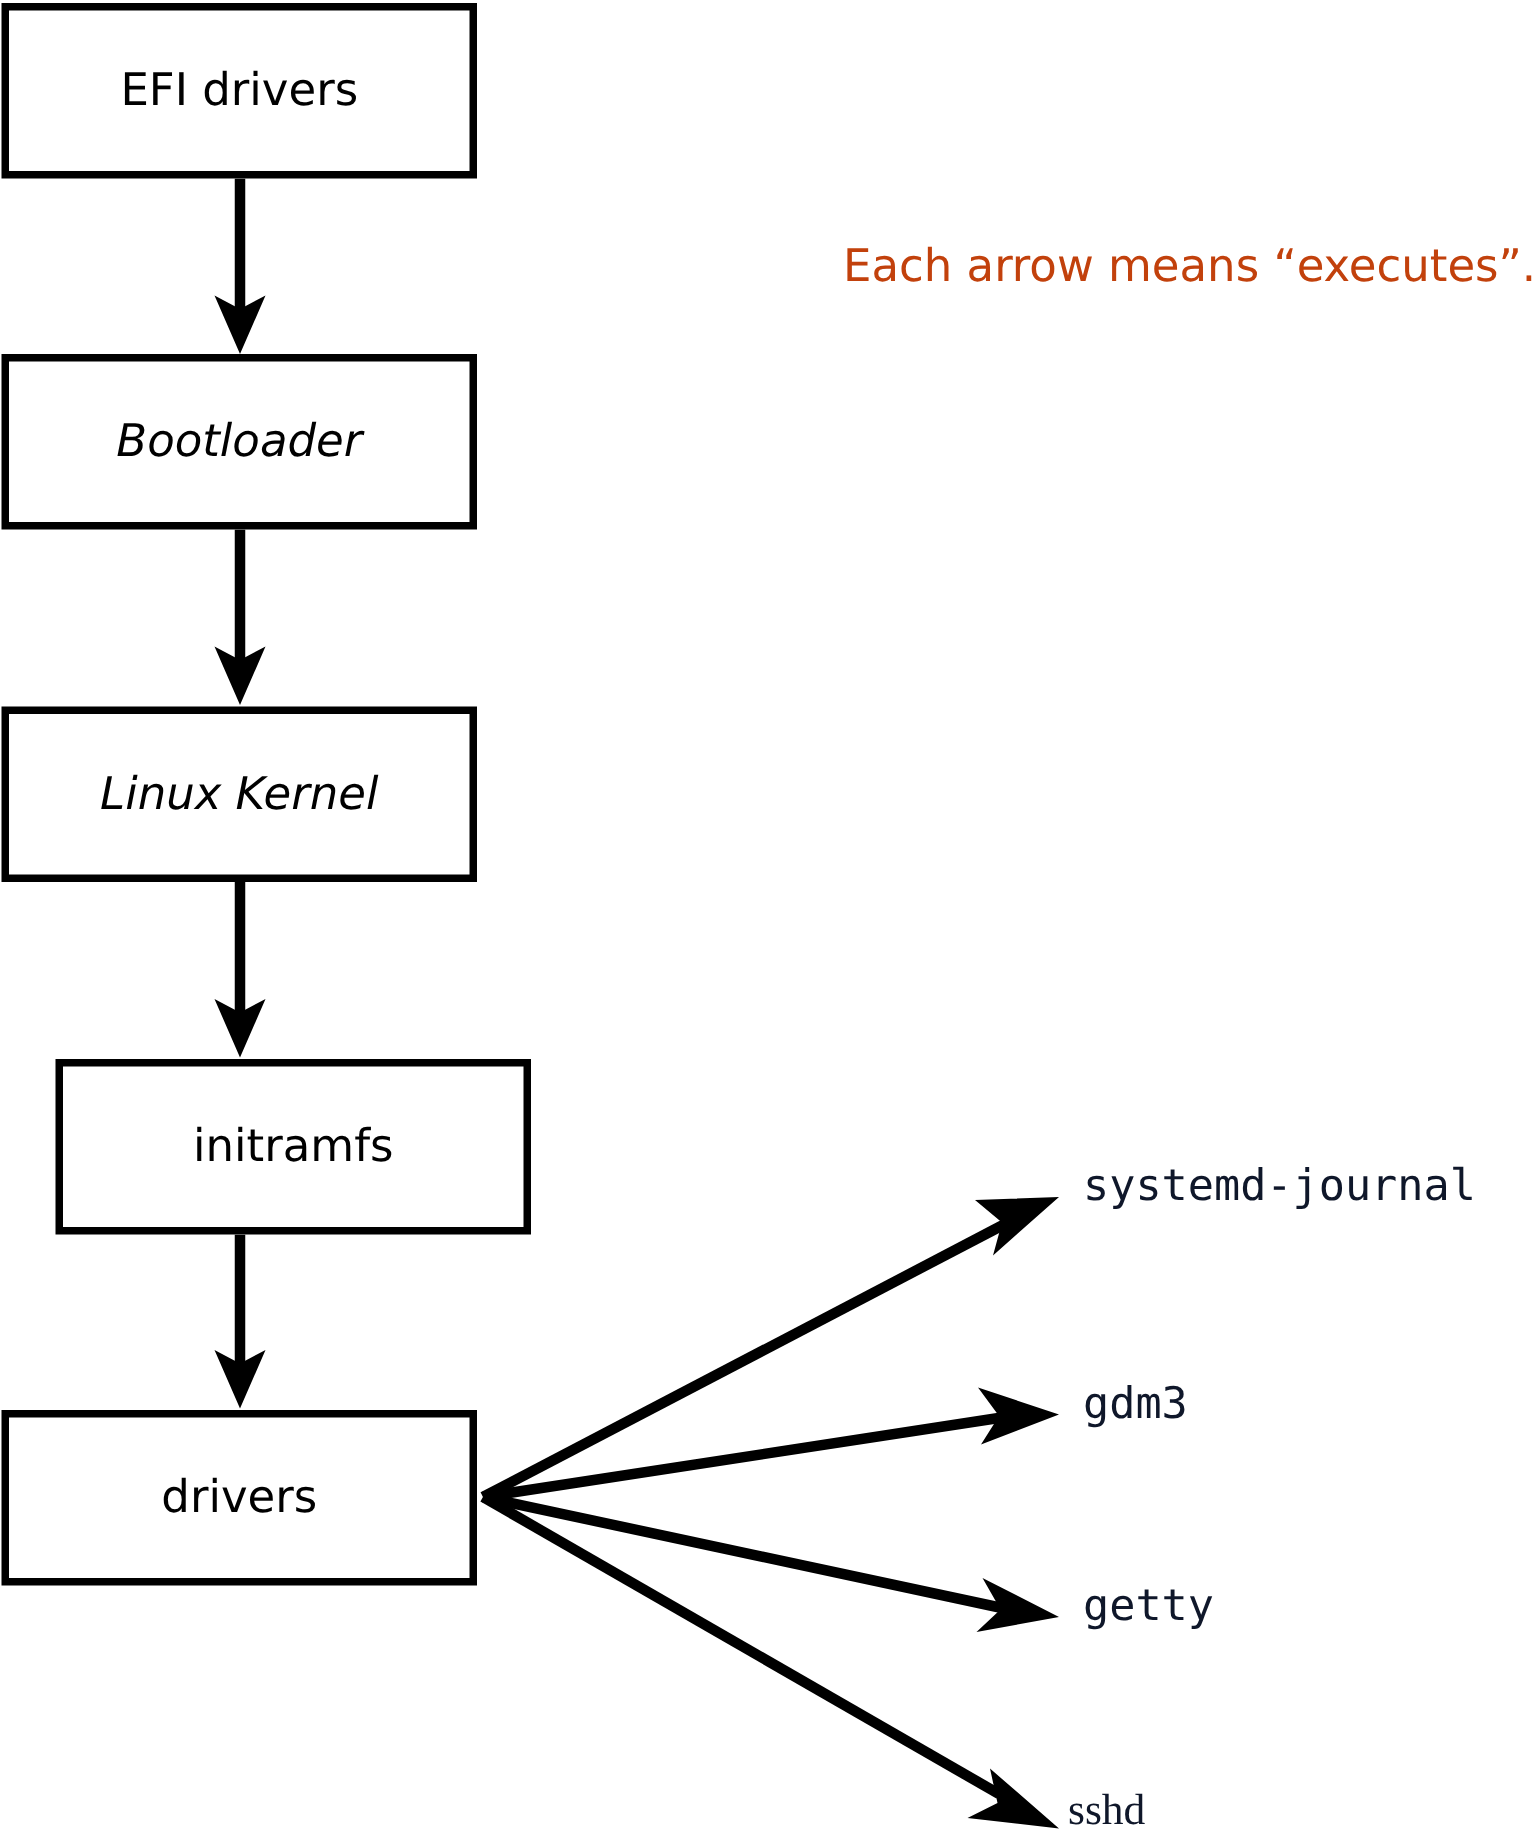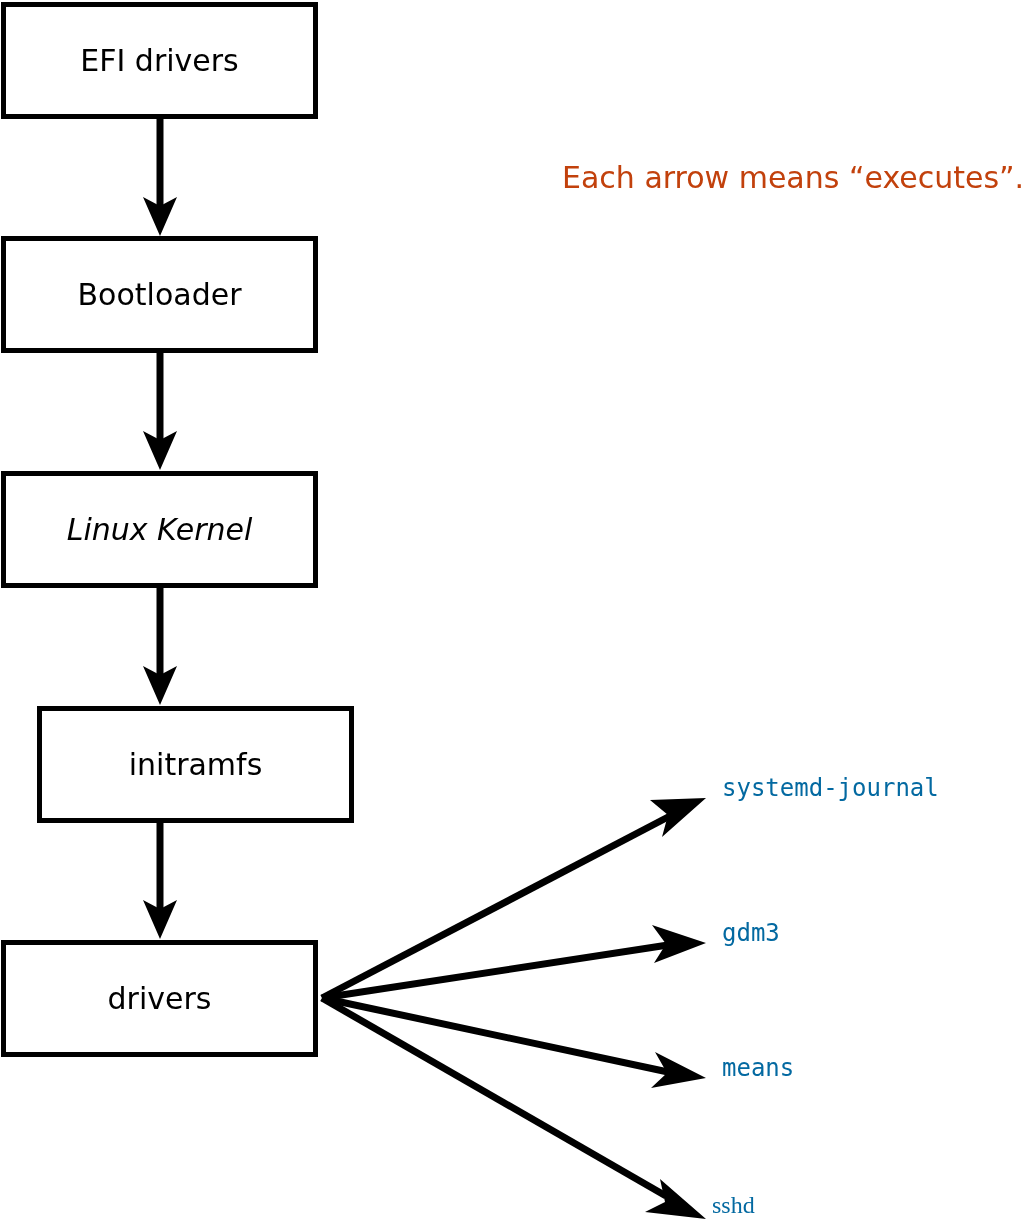--- a/index.html
+++ b/index.html
@@ -39,44 +39,44 @@
   }
   .boot-box .boot-box-label {
     font-family: "DejaVu Sans", sans-serif;
     font-size: 30px;
     line-height: 1;
     color: #000000;
     white-space: nowrap;
   }
 
   #box-0 { top: 2px; }
-  #box-1 { top: 236px; }
+  #box-1 { top: 236px; font-style: italic; }
   #box-2 { top: 471px; font-style: italic; }
   #box-3 { top: 706px; margin-left: 36px; }
   #box-4 { top: 940px; }
 
   
   #legend-note {
     position: absolute;
     left: 562px;
     top: 160px;
     font-family: "DejaVu Sans", sans-serif;
     font-size: 30px;
     line-height: 1.2;
     color: #c2410c;
     white-space: nowrap;
   }
 
   
   .service-label {
     position: absolute;
     font-family: "DejaVu Sans Mono", monospace;
-    font-size: 24px;
+    font-size: 29px;
     line-height: 1;
-    color: #0369a1;
+    color: #0f172a;
     white-space: nowrap;
   }
   #service-label-0 { left: 722px; top: 776px; }
   #service-label-1 { left: 722px; top: 921px; }
   #service-label-2 { left: 722px; top: 1056px; }
   #service-label-3 { left: 712px; top: 1193px; font-family: Liberation Serif, serif; }
 
   svg { display: block; }
 </style>
 </head>
@@ -142,14 +142,14 @@
 </div>
 
 <div class="boot-box" id="box-4">
   <span class="boot-box-label">drivers</span>
 </div>
 
 <div id="legend-note">Each arrow means “executes”.</div>
 
 <div class="service-label" id="service-label-0">systemd-journal</div>
 <div class="service-label" id="service-label-1">gdm3</div>
-<div class="service-label" id="service-label-2">means</div>
+<div class="service-label" id="service-label-2">getty</div>
 <div class="service-label" id="service-label-3">sshd</div>
 
 </body></html>

